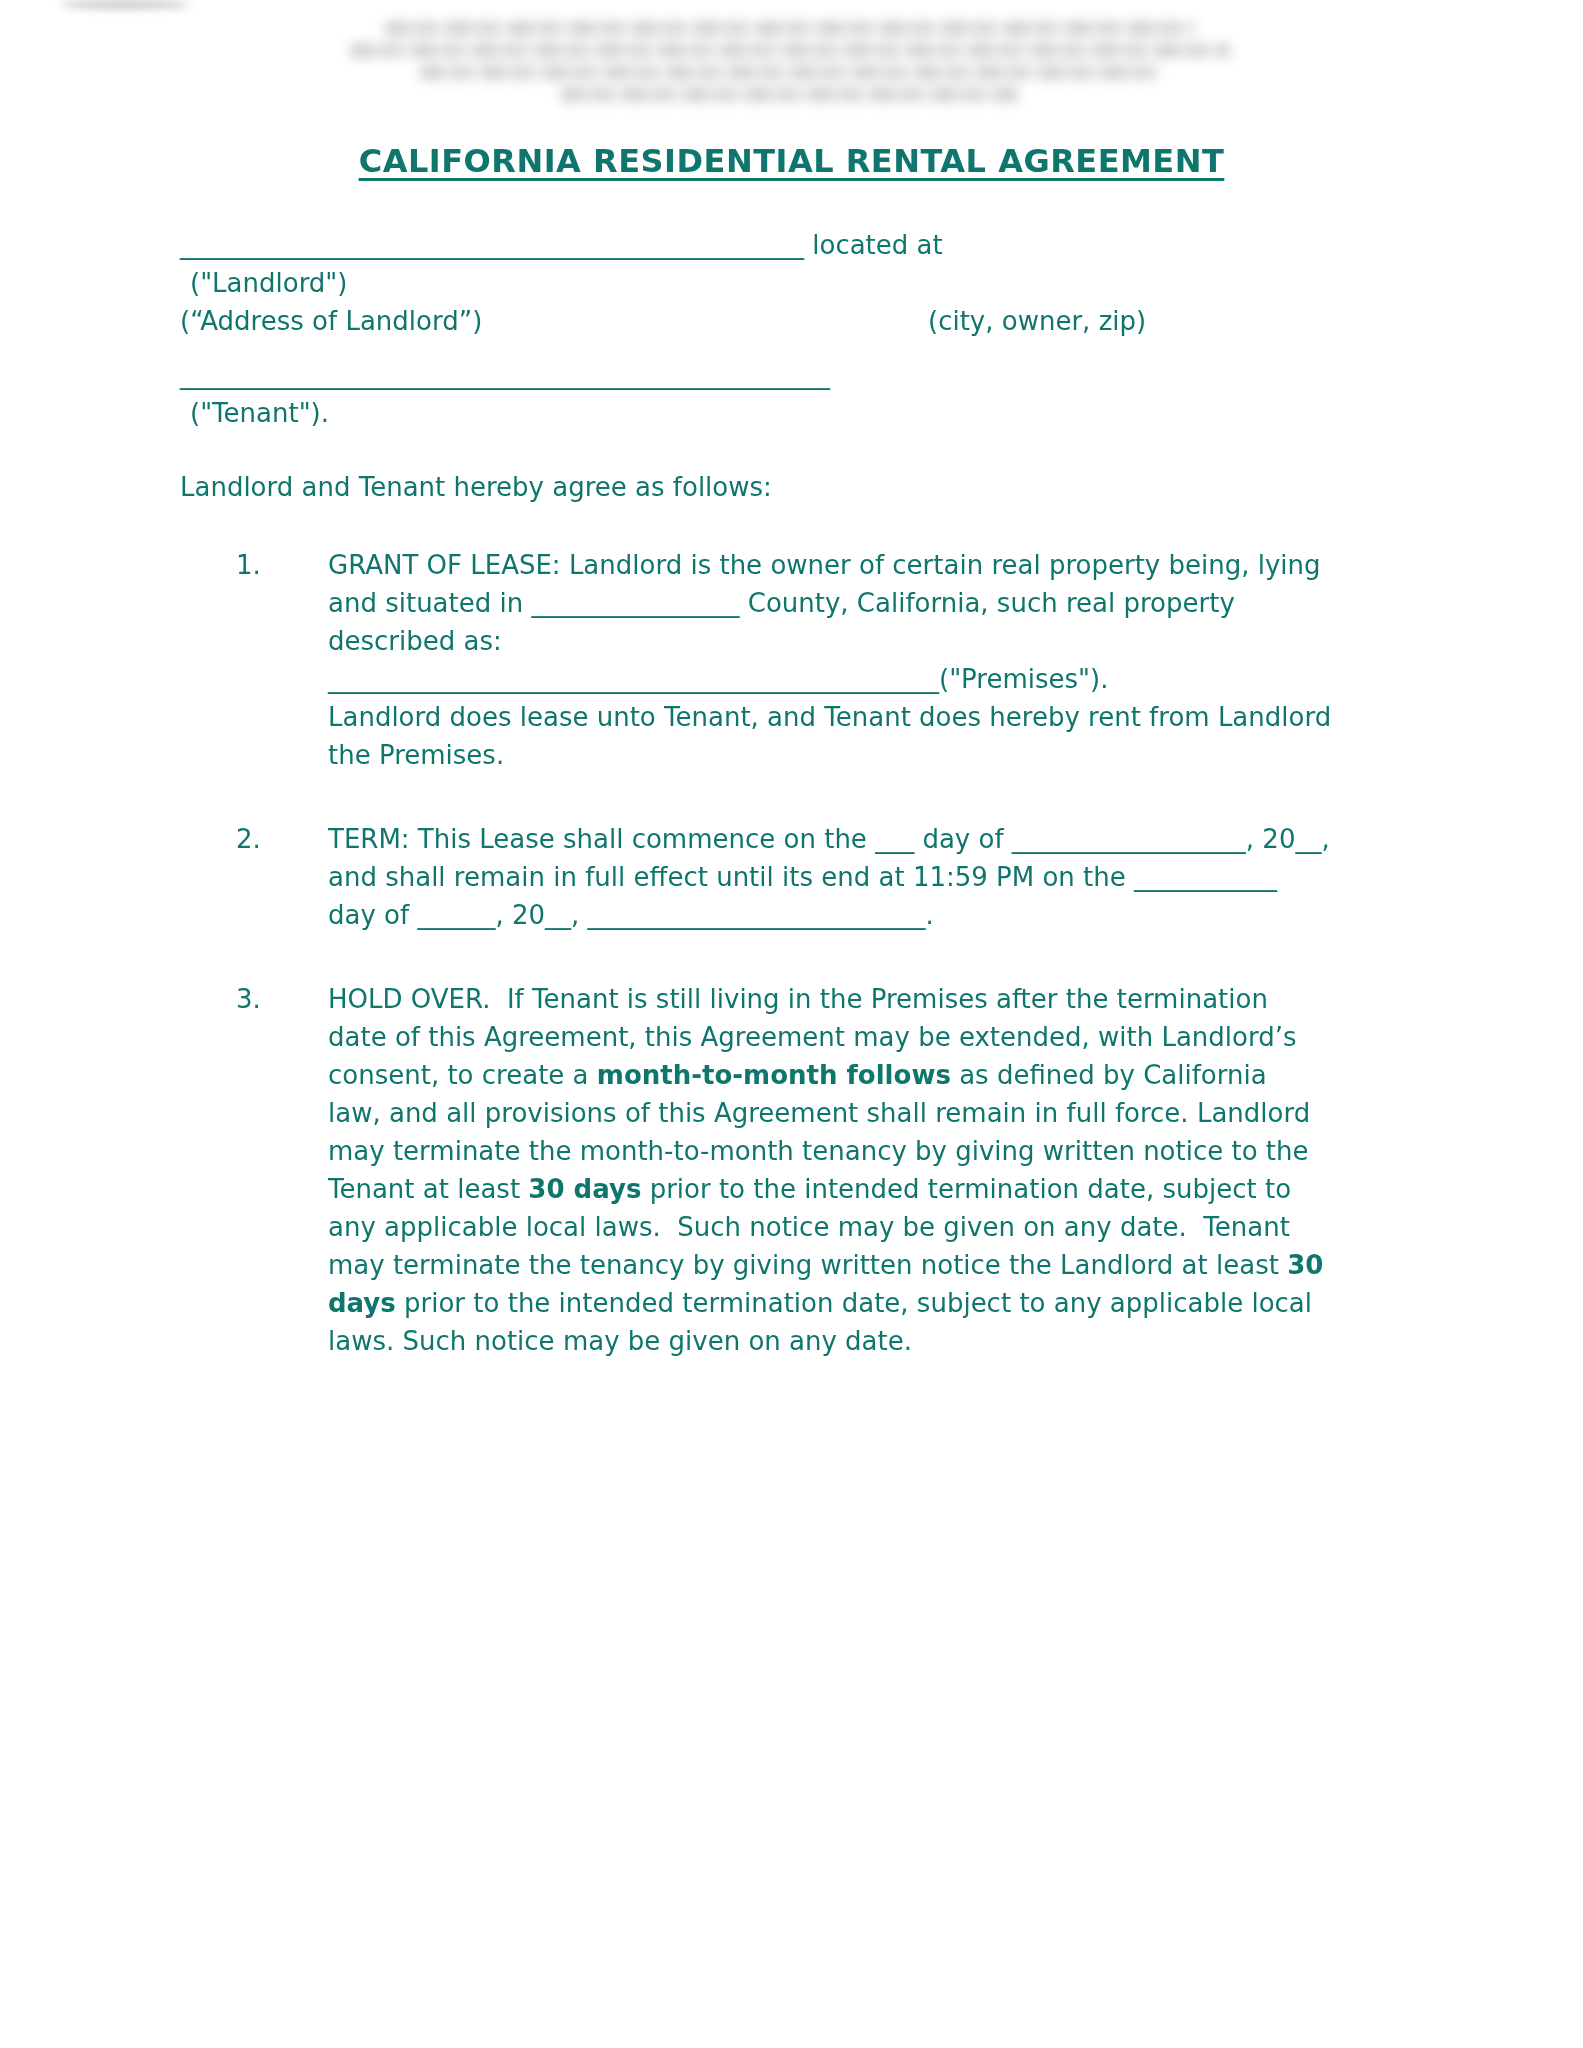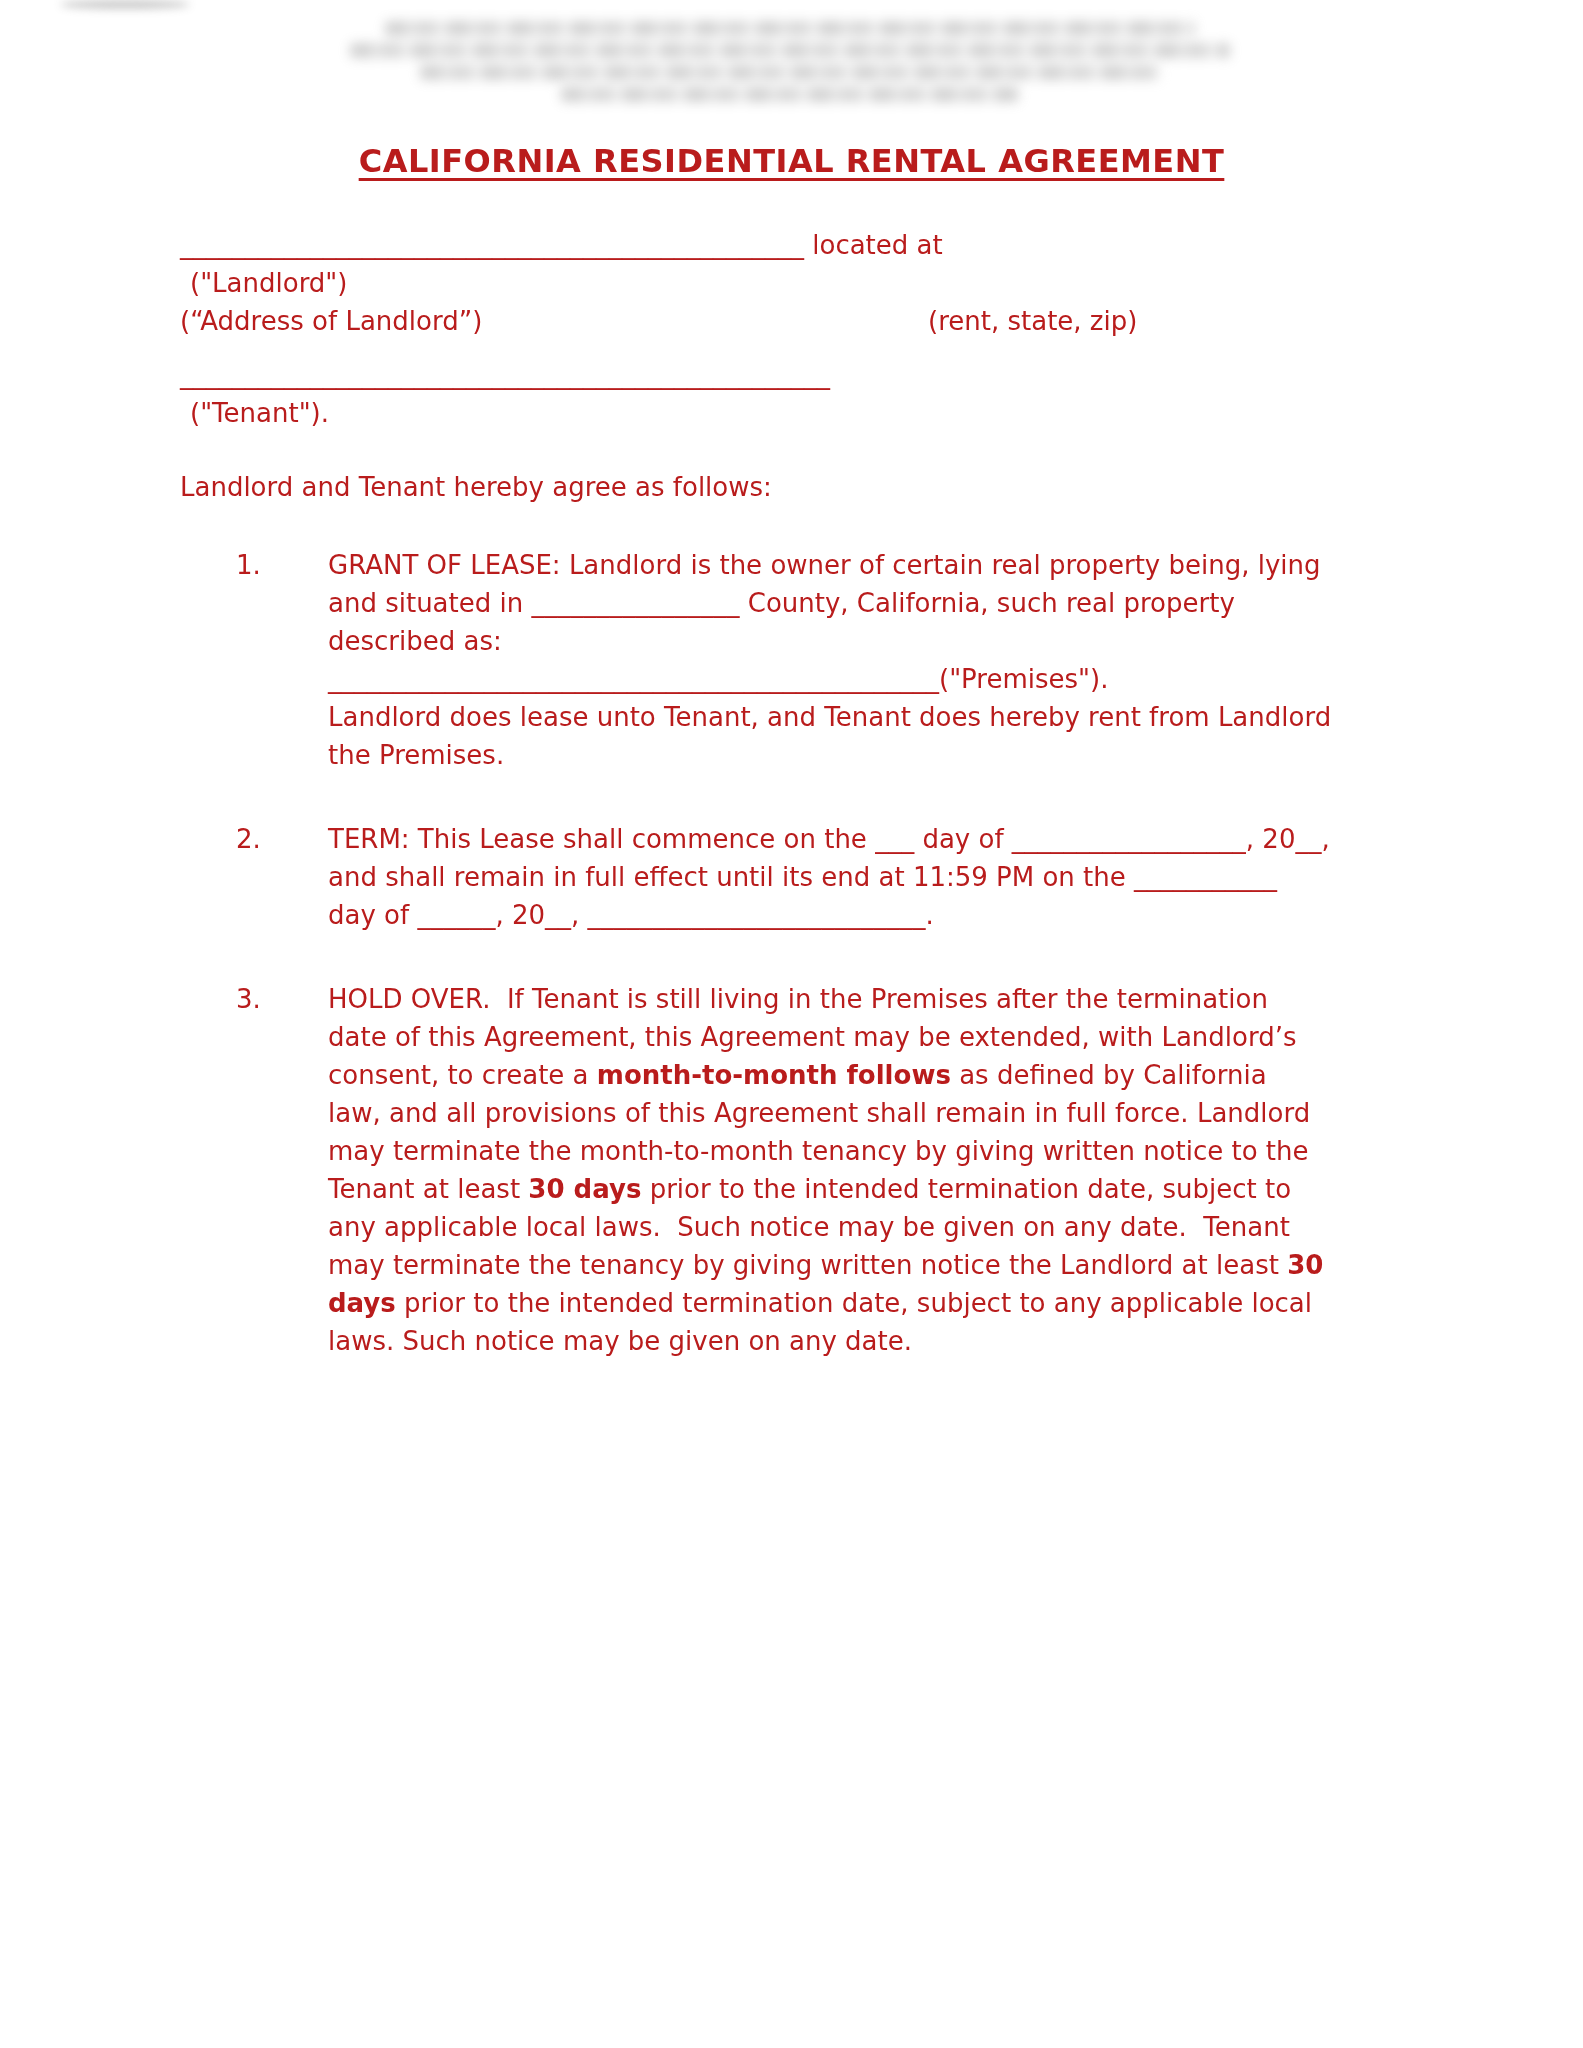--- a/index.html
+++ b/index.html
@@ -4,21 +4,21 @@
 <style>
   * { box-sizing: border-box; }
   html, body { margin: 0; padding: 0; background: #ffffff; }
 
   .page {
     position: relative;
     width: 1583px;
     height: 2048px;
     background: #ffffff;
     font-family: "DejaVu Sans", "Liberation Sans", sans-serif;
-    color: #b91c1c;
+    color: #0f766e;
     font-size: 26px;
     line-height: 38px;
     overflow: hidden;
   }
 
   .content { padding: 0 180px; }
 
   
   .scan-artifact {
     position: absolute;
@@ -97,21 +97,21 @@
     <h1 class="title">CALIFORNIA RESIDENTIAL RENTAL AGREEMENT</h1>
 
 
     <p class="landlord-row pre"><span>________________________________________________</span><span> located at</span></p>
 
     <p class="label-indent">("Landlord")</p>
 
 
     <div class="labels-row">
       <span>(“Address of Landlord”)</span>
-      <span class="csz">(rent, state, zip)</span>
+      <span class="csz">(city, owner, zip)</span>
     </div>
 
 
     <p class="tenant-blank pre">__________________________________________________</p>
 
     <p class="label-indent">("Tenant").</p>
 
     <p class="p-agree">Landlord and Tenant hereby agree as follows:</p>
 
     <div class="section section-first">

